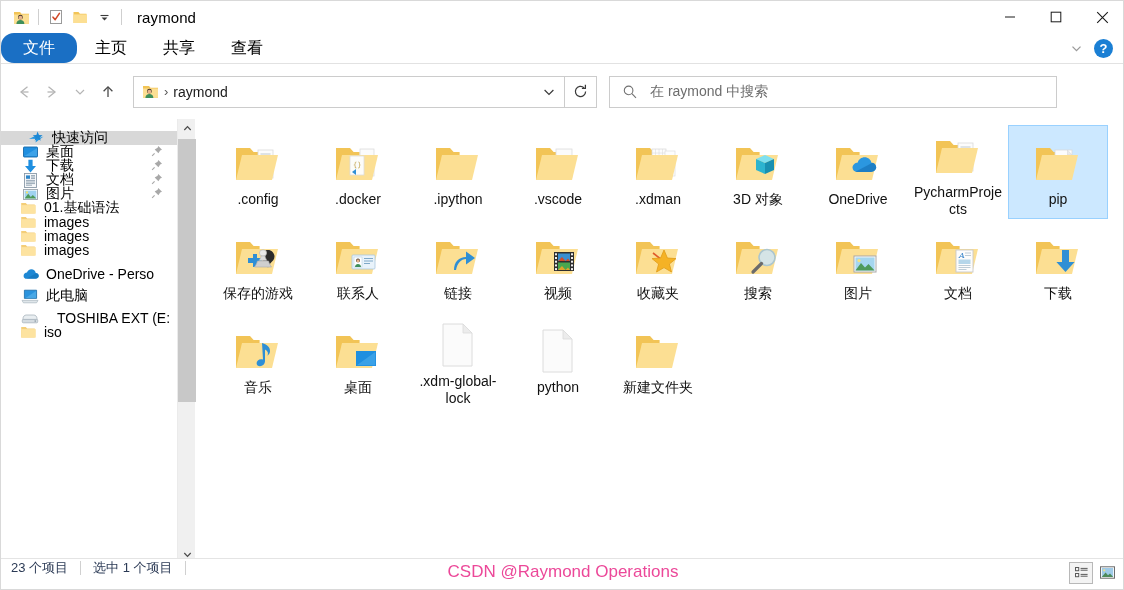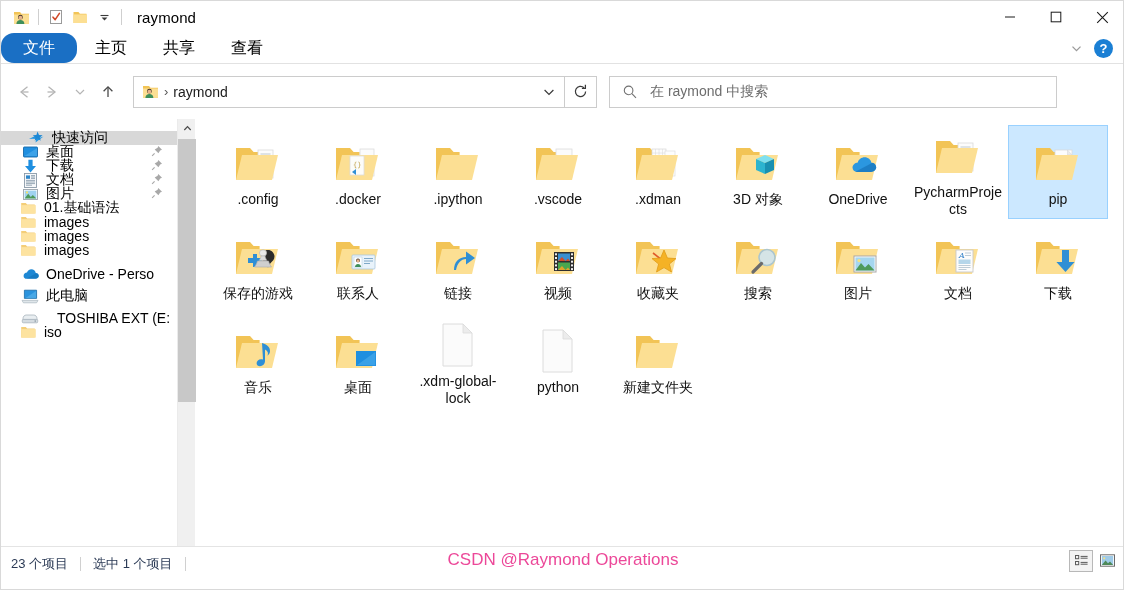--- a/index.html
+++ b/index.html
@@ -217,25 +217,25 @@
   .cell .name {
     margin-top: 5px;
     font-size: 14px; color: #111111;
     text-align: center; line-height: 17px;
     width: 94px;
     word-break: break-word;
   }
 
   
   #statusbar {
-    position: absolute; left: 0; bottom: 16px;
+    position: absolute; left: 0; bottom: 4px;
     width: 1124px; height: 27px;
     background: #ffffff;
     border-top: 1px solid #e4e4e4;
-    display: flex; align-items: flex-end;
+    display: flex; align-items: flex-start;
   }
   #status-left { display: flex; align-items: center; padding-left: 10px; }
   .status-text { font-size: 13px; color: #2b3a55; }
   .status-div { width: 1px; height: 14px; background: #d0d0d0; margin: 0 12px; }
   #watermark {
     position: absolute; left: 0; right: 0; top: 0; bottom: 0;
     display: flex; align-items: center; justify-content: center;
     font-size: 17px; color: #ec4899;
     pointer-events: none;
     font-family: Liberation Sans, sans-serif;

